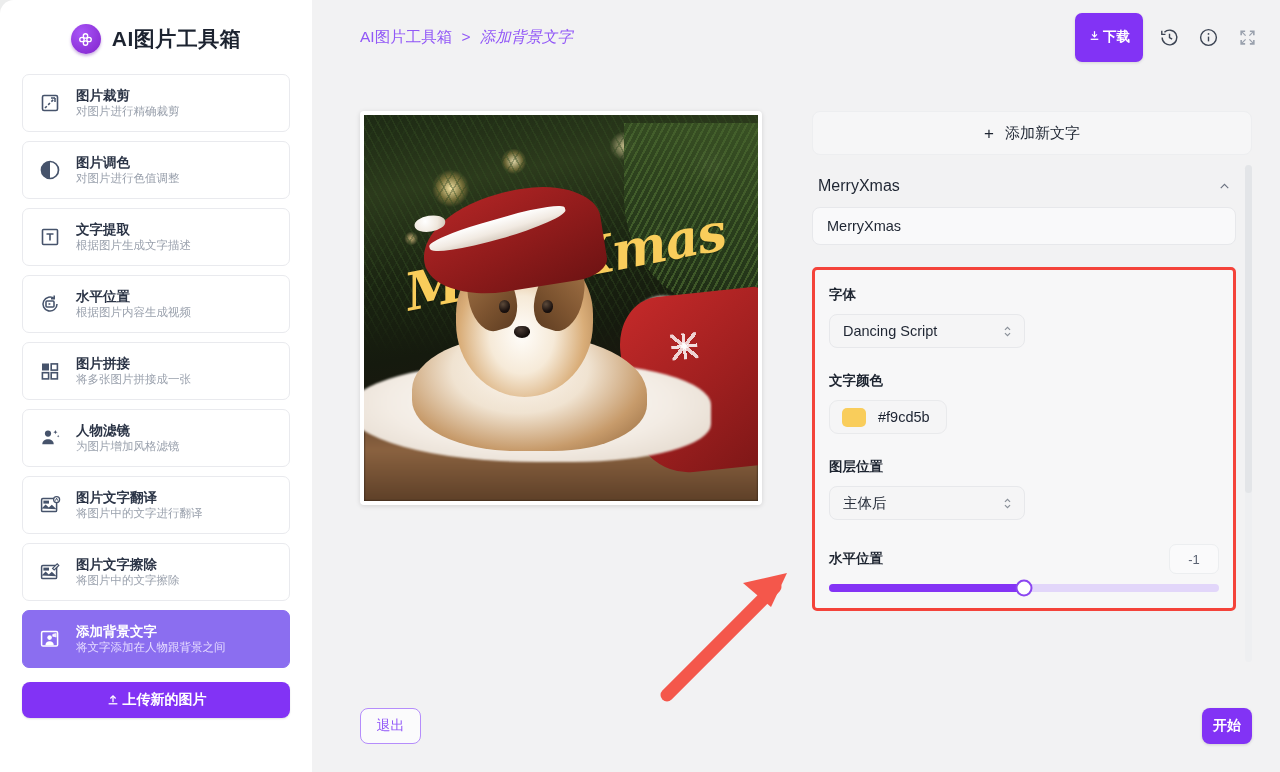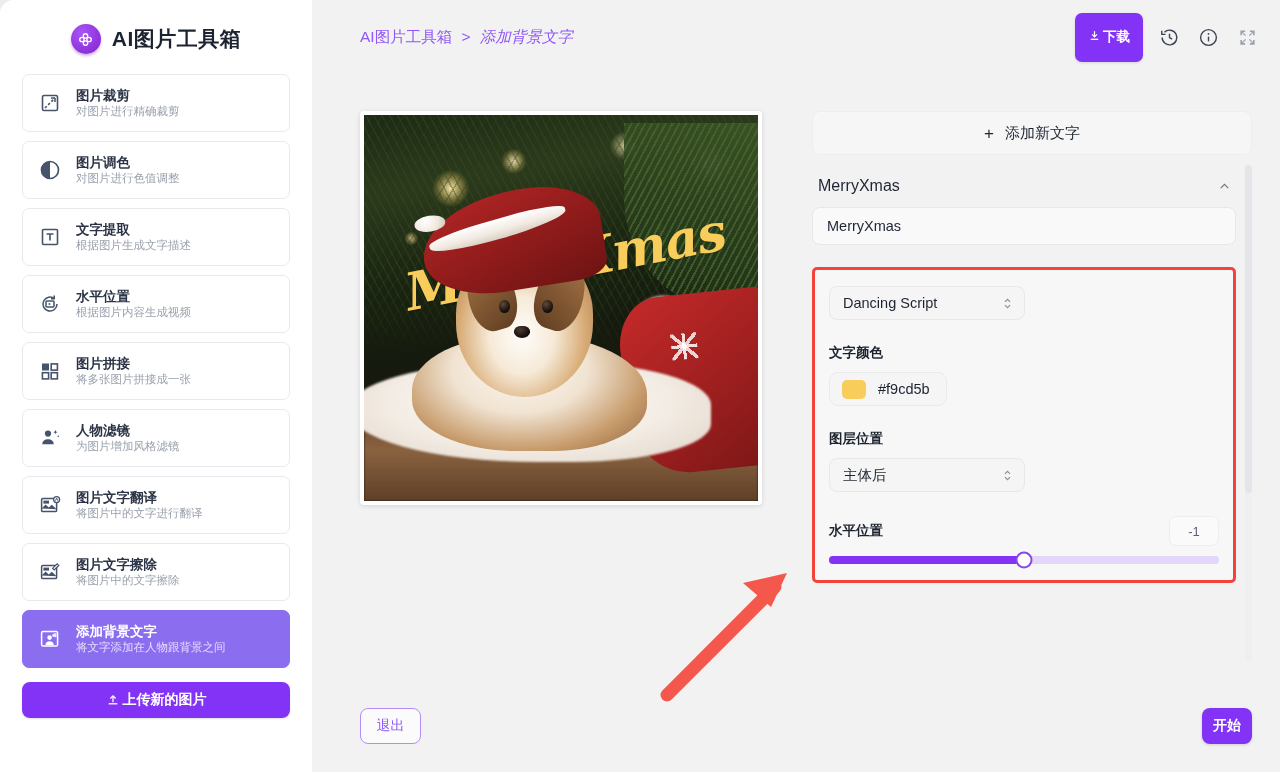--- a/index.html
+++ b/index.html
@@ -697,20 +697,21 @@
               <svg width="15" height="15" viewBox="0 0 24 24" fill="none" stroke="currentColor" stroke-width="1.8">
                 <path d="M6 14.5L12 8.5l6 6"></path>
               </svg>
             </span>
           </div>
 
           <input class="text-input" type="text" value="MerryXmas" style="">
 
           <div class="red-box" style="border-color: rgb(244, 67, 58);">
 
+            <div class="field-label">字体</div>
             <div class="select-box">
               <span>Dancing Script</span>
               <span class="stepper">
                 <svg width="11" height="17" viewBox="0 0 12 20" fill="none" stroke="currentColor" stroke-width="1.4">
                   <path d="M3 8l3-3 3 3"></path>
                     <path d="M3 12l3 3 3-3"></path>
                 </svg>
               </span>
             </div>
 

